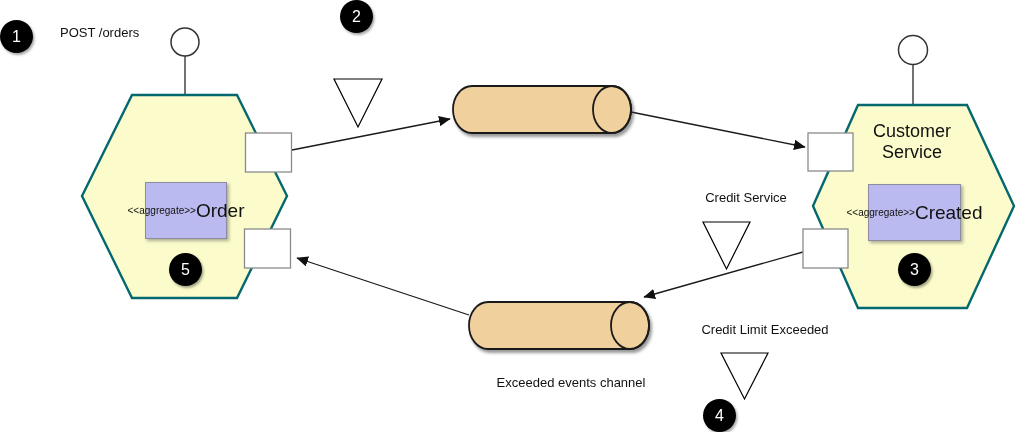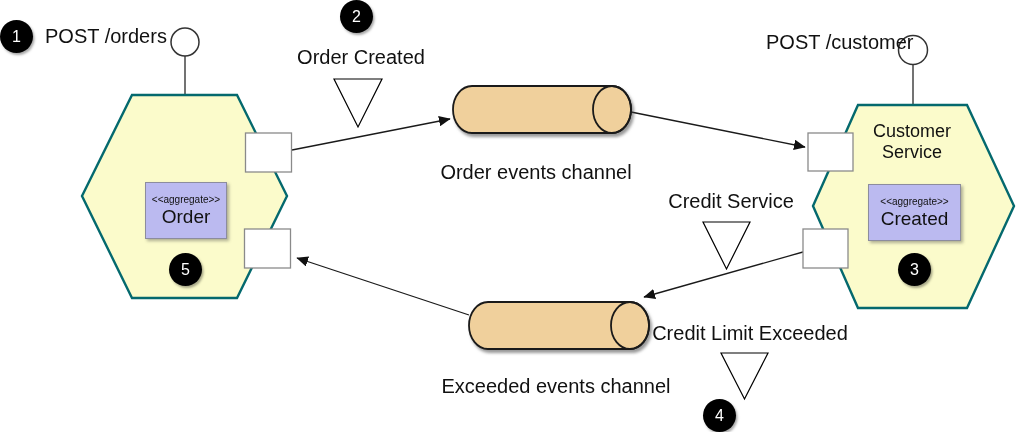--- a/index.html
+++ b/index.html
@@ -24,28 +24,28 @@
   .cyl{fill:var(--channel-fill,#F0D09C);stroke:var(--channel-border,#1A1A1A);stroke-width:1.8;}
   .cap{fill:none;stroke:var(--channel-border,#1A1A1A);stroke-width:1.8;}
   .cyl-shadow{filter:drop-shadow(2px 3px 1.5px rgba(70,70,70,0.55));}
   .port{fill:var(--port-fill,#fff);stroke:var(--port-border,#8A8A8A);stroke-width:1.3;}
   .flow{stroke:var(--line-color,#1A1A1A);stroke-width:1.3;fill:none;marker-end:url(#ah);}
   .stick{stroke:#444;stroke-width:1.5;}
   .lolli{fill:#FFFFFF;stroke:#333;stroke-width:1.5;}
   .tri{fill:#FFFFFF;stroke:#000;stroke-width:1.2;}
 
   
-  .lbl{position:absolute;font-size:20px;white-space:nowrap;}
+  .lbl{position:absolute;font-size:13px;white-space:nowrap;margin-left:15px;}
   .lbl.ctr{transform:translateX(-50%);text-align:center;}
   .svc-name{position:absolute;width:92px;font-size:18px;line-height:21px;text-align:center;}
   .agg{
     position:absolute;background:var(--aggregate-fill,#BBBAF0);
     border:1px solid var(--aggregate-border,#8C8C9E);
     box-shadow:2px 2px 3px rgba(60,60,60,0.4);
-    display:flex;flex-direction:column;align-items:center;justify-content:center;
+    display:flex;flex-direction:row;align-items:center;justify-content:center;
   }
   .agg .st{font-size:10px;line-height:12px;}
   .agg .an{font-size:19px;line-height:21px;}
   .badge{
     position:absolute;width:33px;height:33px;border-radius:50%;
     background:var(--badge-fill,#000);color:var(--badge-text,#fff);
     font-size:16px;display:flex;align-items:center;justify-content:center;
     box-shadow:1.5px 2px 2.5px rgba(0,0,0,0.35);
   }
 </style>
@@ -93,26 +93,23 @@
     <polygon class="tri" points="721,353 768,353 744.5,399"></polygon>
   </svg>
 
   <div class="badge" style="left:0px;top:20px">1</div>
   <div class="badge" style="left:340px;top:0px">2</div>
   <div class="badge" style="left:898px;top:253px">3</div>
   <div class="badge" style="left:703px;top:399px">4</div>
   <div class="badge" style="left:169px;top:253px">5</div>
 
   <div class="lbl" style="left:45px;top:25px">POST /orders</div>
-  <div class="lbl" style="left:766px;top:31px">POST /customer</div>
-  <div class="lbl ctr" style="left:361px;top:46px">Order Created</div>
   <div class="lbl ctr" style="left:731px;top:190px">Credit Service</div>
   <div class="lbl ctr" style="left:750px;top:322px">Credit Limit Exceeded</div>
 
-  <div class="lbl ctr" style="left:536px;top:161px">Order events channel</div>
   <div class="lbl ctr" style="left:556px;top:375px">Exceeded events channel</div>
 
   <div class="svc-name" style="left:866px;top:121px">Customer Service</div>
 
   <div class="agg" style="left:145px;top:182px;width:82px;height:57px">
     <div class="st">&lt;&lt;aggregate&gt;&gt;</div>
     <div class="an">Order</div>
   </div>
   <div class="agg" style="left:868px;top:184px;width:93px;height:57px">
     <div class="st">&lt;&lt;aggregate&gt;&gt;</div>

